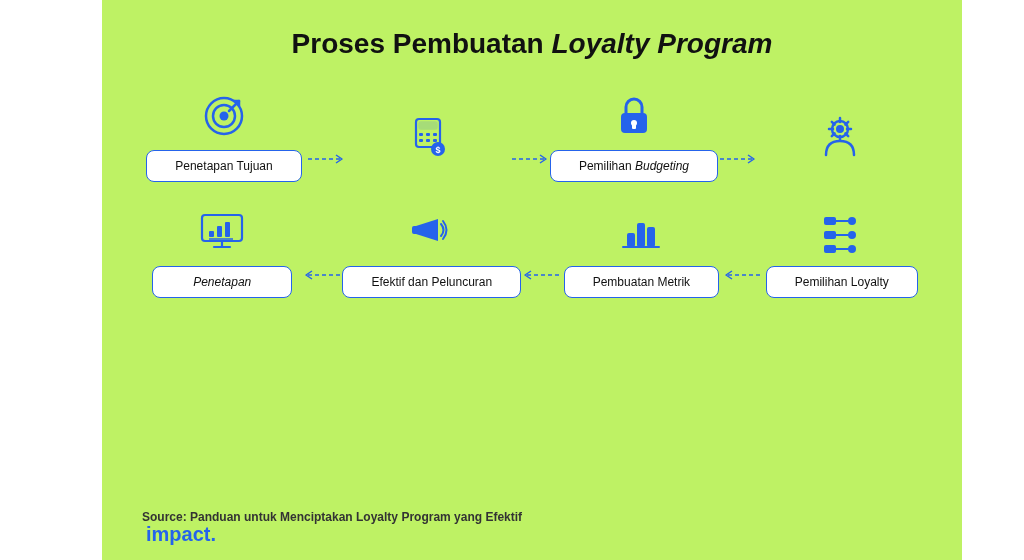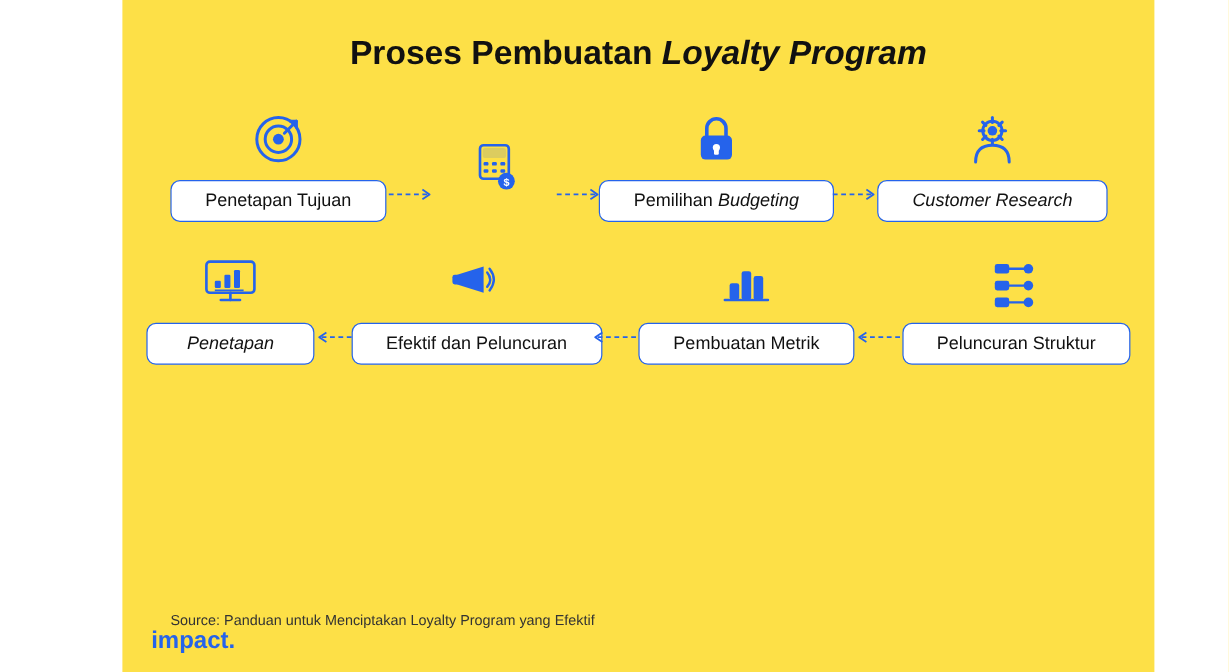--- a/index.html
+++ b/index.html
@@ -9,21 +9,21 @@
       width: 1024px;
       height: 560px;
       display: flex;
       align-items: center;
       justify-content: center;
       overflow: hidden;
     }
     .page {
       width: 860px;
       height: 560px;
-      background: #fde047;
+      background: #bef264;
       display: flex;
       flex-direction: column;
       align-items: center;
       padding: 28px 40px 20px 40px;
       position: relative;
       margin-left: 40px;
     }
     .title {
       font-size: 28px;
       font-weight: 700;
@@ -56,21 +56,21 @@
     .icon-area {
       height: 52px;
       display: flex;
       align-items: center;
       justify-content: center;
     }
     .box {
       border: 1.5px solid #2563eb;
       border-radius: 8px;
       padding: 8px 28px;
-      font-size: 15px;
+      font-size: 12px;
       color: #111;
       text-align: center;
       white-space: nowrap;
       background: #fff;
       min-width: 140px;
     }
     .box em {
       font-style: italic;
     }
     .box.italic-label {
@@ -87,26 +87,26 @@
     }
     .arrow svg {
       display: block;
     }
     .source {
       position: absolute;
       bottom: 36px;
       left: 40px;
       font-size: 12px;
       color: #333;
-      font-weight: 400;
+      font-weight: 700;
     }
     .brand {
       position: absolute;
       bottom: 14px;
-      left: 24px;
+      left: 44px;
       font-size: 20px;
       font-weight: 700;
       color: #2563eb;
     }
   </style>
 </head>
 <body>
 
 <div class="page">
   <h1 class="title">
@@ -205,23 +205,20 @@
             <line x1="15" y1="16" x2="19" y2="16" stroke="#2563eb" stroke-width="2.5" stroke-linecap="round"></line>
             <line x1="33" y1="16" x2="37" y2="16" stroke="#2563eb" stroke-width="2.5" stroke-linecap="round"></line>
             <line x1="17.8" y1="8.8" x2="20.6" y2="11.6" stroke="#2563eb" stroke-width="2.5" stroke-linecap="round"></line>
             <line x1="31.4" y1="20.4" x2="34.2" y2="23.2" stroke="#2563eb" stroke-width="2.5" stroke-linecap="round"></line>
             <line x1="34.2" y1="8.8" x2="31.4" y2="11.6" stroke="#2563eb" stroke-width="2.5" stroke-linecap="round"></line>
             <line x1="20.6" y1="20.4" x2="17.8" y2="23.2" stroke="#2563eb" stroke-width="2.5" stroke-linecap="round"></line>
 
             <path d="M12 42 q0-14 14-14 h0 q14 0 14 14" stroke="#2563eb" stroke-width="2.5" fill="none" stroke-linecap="round"></path>
           </svg>
         </div>
-        <div class="box italic-label">
-          <span>Customer Research</span>
-        </div>
       </div>
 
     </div>
 
     <div class="row">
 
       <div class="step">
         <div class="icon-area">
           <svg width="52" height="46" viewBox="0 0 52 46" fill="none">
 
@@ -304,21 +301,21 @@
             <circle cx="36" cy="12" r="4" fill="#2563eb"></circle>
             <circle cx="36" cy="26" r="4" fill="#2563eb"></circle>
             <circle cx="36" cy="40" r="4" fill="#2563eb"></circle>
 
             <line x1="20" y1="12" x2="32" y2="12" stroke="#2563eb" stroke-width="2" stroke-linecap="round"></line>
             <line x1="20" y1="26" x2="32" y2="26" stroke="#2563eb" stroke-width="2" stroke-linecap="round"></line>
             <line x1="20" y1="40" x2="32" y2="40" stroke="#2563eb" stroke-width="2" stroke-linecap="round"></line>
           </svg>
         </div>
         <div class="box">
-          <span>Peluncuran Struktur</span>
+          <span>Pemilihan Loyalty</span>
         </div>
       </div>
 
     </div>
   </div>
 
   <div class="source">Source: Panduan untuk Menciptakan Loyalty Program yang Efektif</div>
   <div class="brand">impact.</div>
 </div>
 

